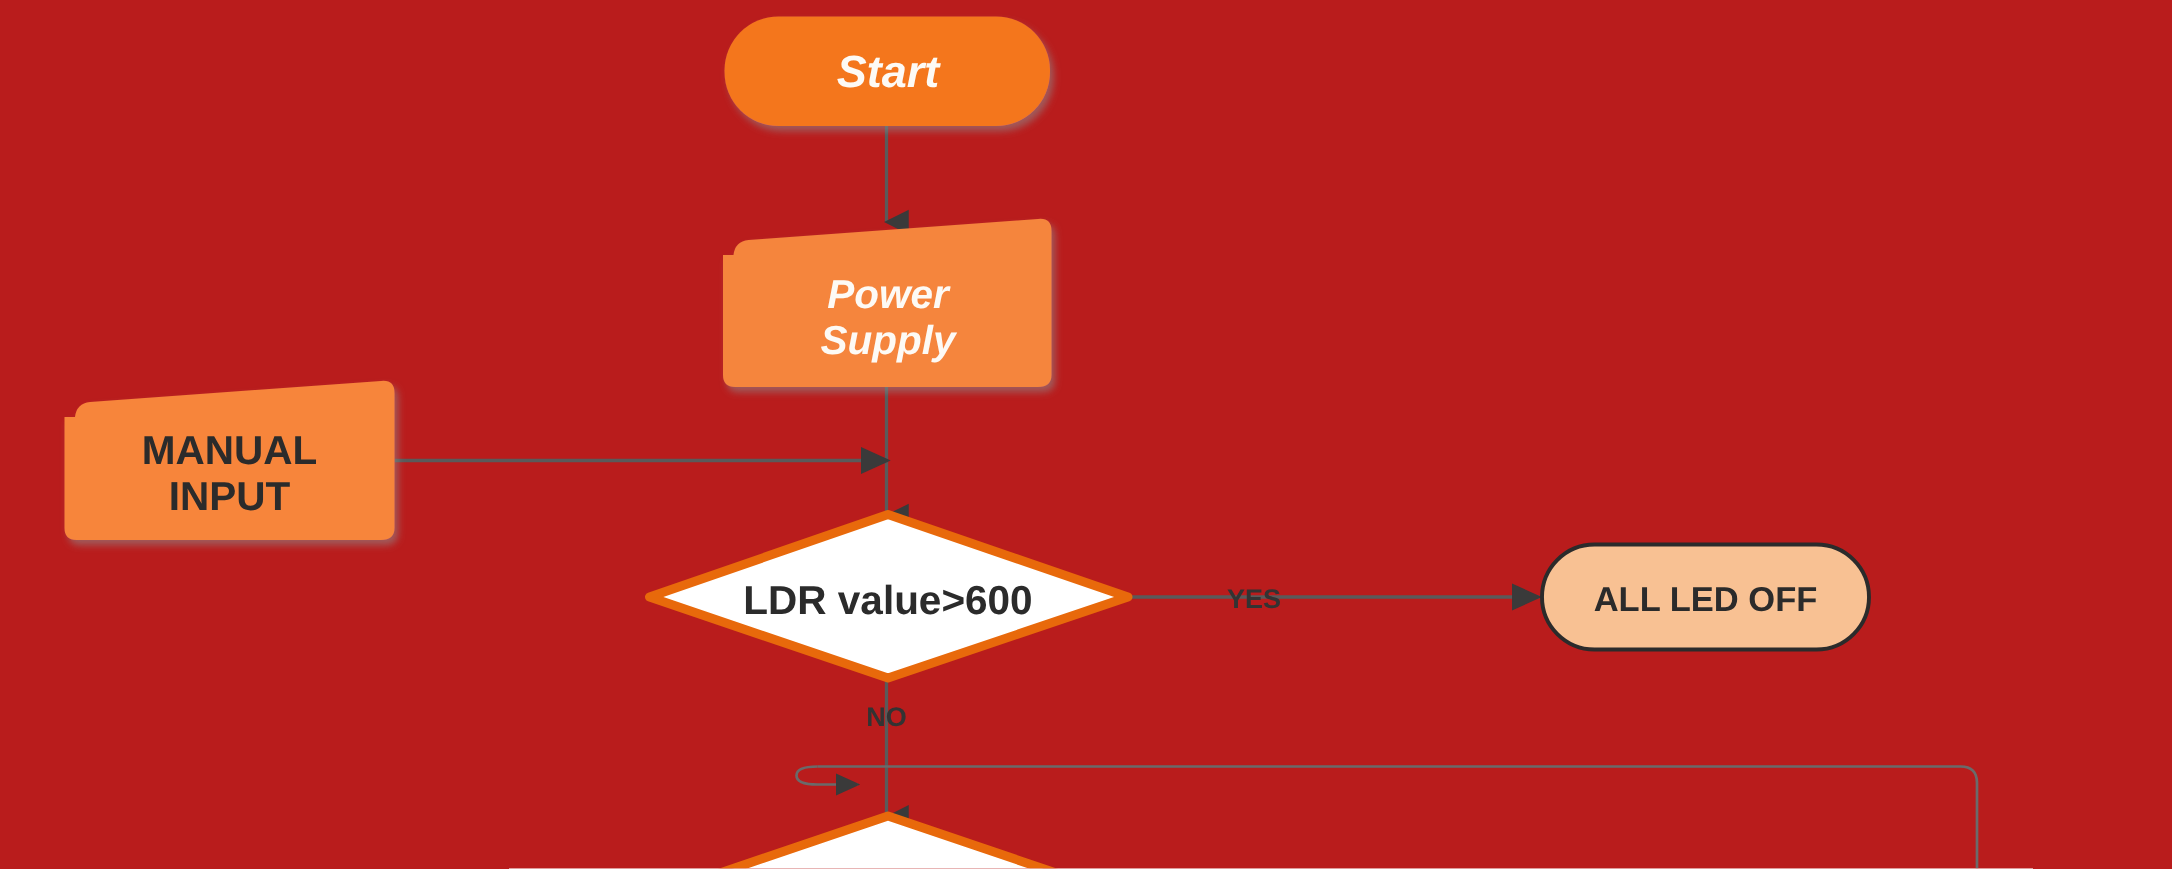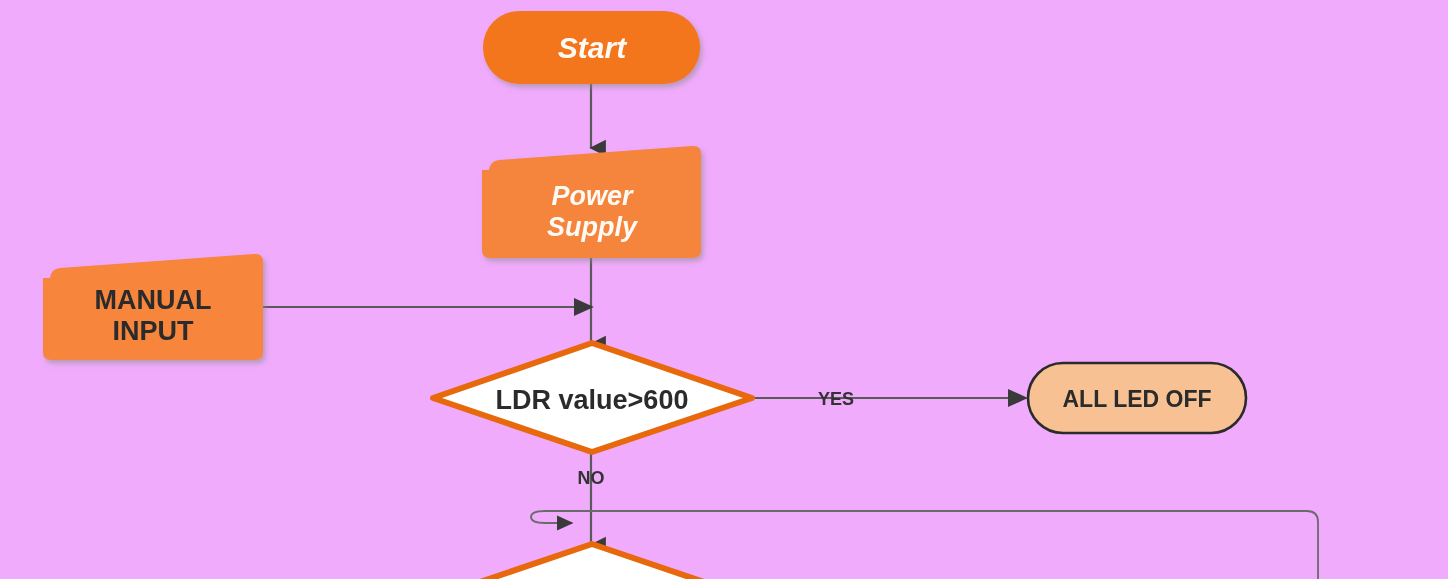--- a/index.html
+++ b/index.html
@@ -10,21 +10,21 @@
   body {
     width: 1448px;
     height: 579px;
     overflow: hidden;
     font-family: "Liberation Sans", sans-serif;
   }
   #flowchart-canvas {
     position: relative;
     width: 1448px;
     height: 579px;
-    background: #f0abfc;
+    background: #b91c1c;
   }
   svg.chart-svg {
     position: absolute;
     left: 0;
     top: 0;
     width: 1448px;
     height: 579px;
     display: block;
   }
   .node-label-white {

